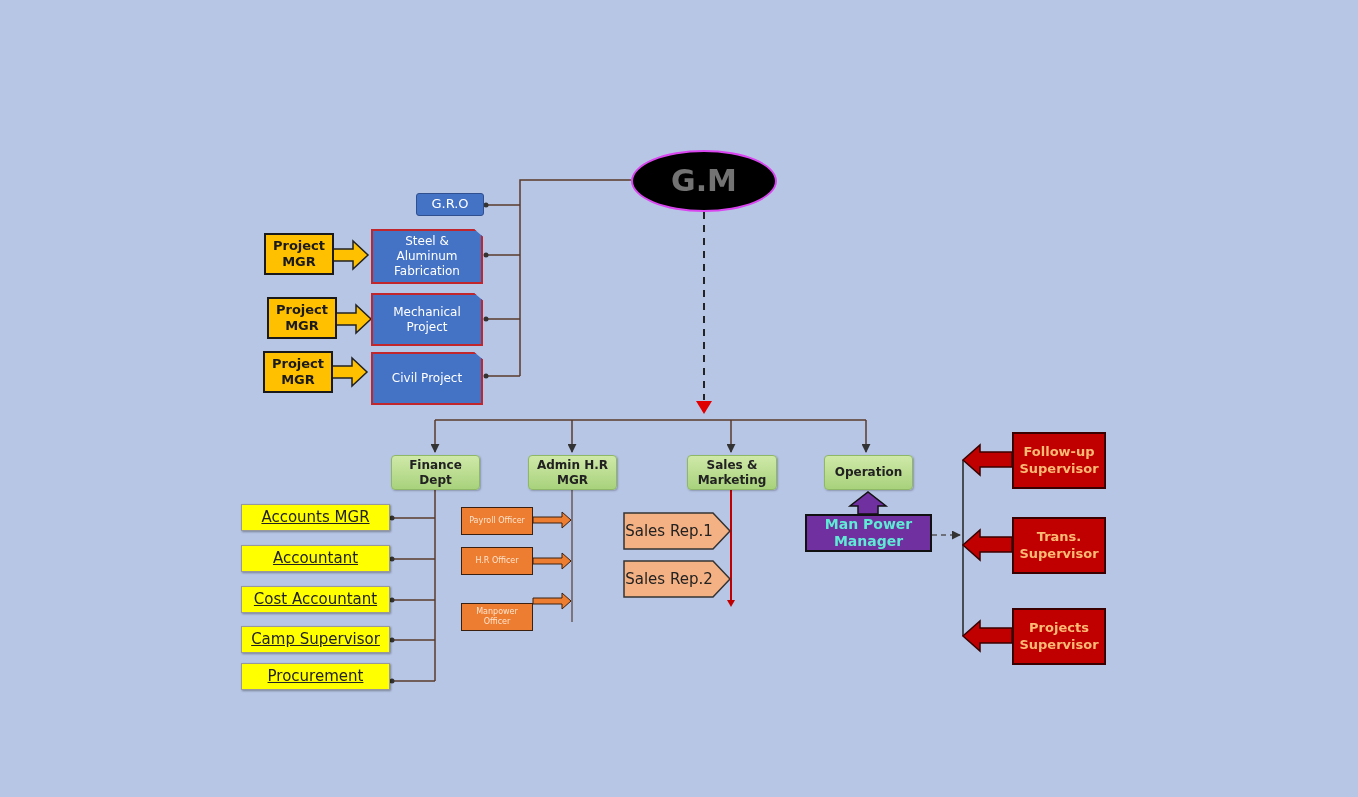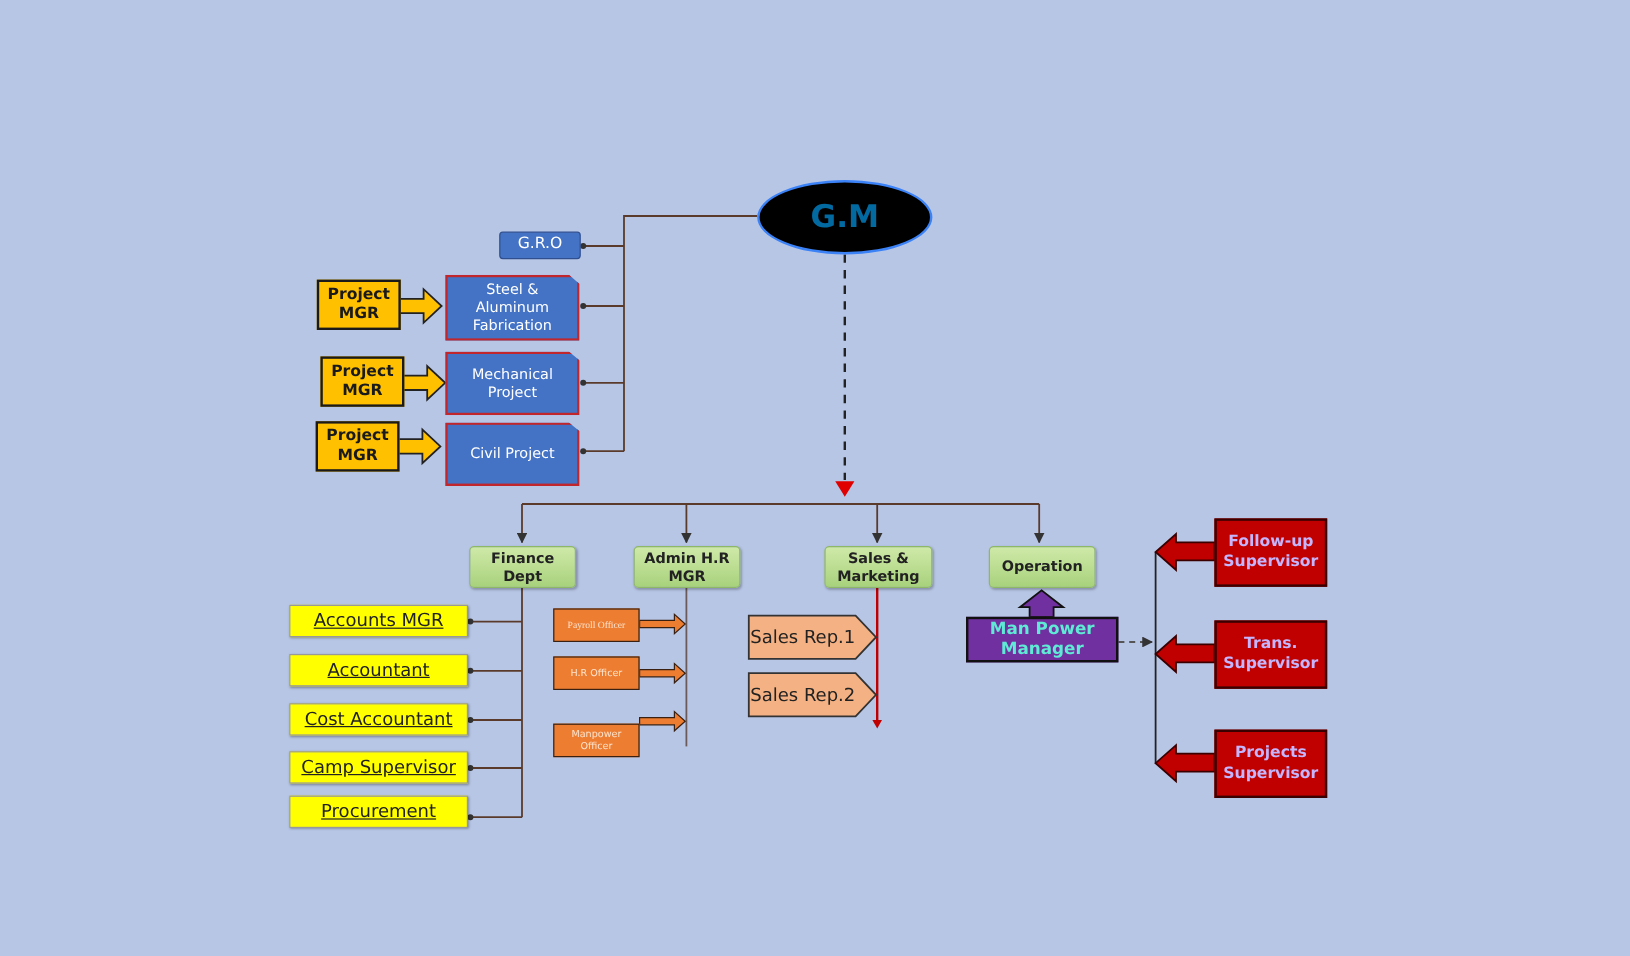--- a/index.html
+++ b/index.html
@@ -2,37 +2,37 @@
 <html><head>
 <meta charset="utf-8">
 <style>
   html, body { margin:0; padding:0; }
   body { width:1358px; height:797px; background:#b8c6e6; position:relative; overflow:hidden;
          font-family:"DejaVu Sans", sans-serif; }
   #diagram { position:absolute; left:0; top:0; }
   .node { position:absolute; display:flex; align-items:center; justify-content:center; text-align:center;
           box-sizing:border-box; line-height:1.25; }
   .gm { left:631px; top:150px; width:146px; height:62px; border-radius:50%; background:#000;
-        border:2px solid #3b82f6; color:#0369a1; font-weight:bold; font-size:26px; }
+        border:2px solid #d946ef; color:#737373; font-weight:bold; font-size:30px; }
   .gro { left:416px; top:193px; width:68px; height:23px; background:#4472c4; color:#fff; font-size:13px;
          border:1px solid #2f4f8f; border-radius:3px; }
   .proj { width:112px; background:#4472c4; color:#fff; font-size:12px; border:2px solid #c0262b;
           clip-path:polygon(0 0, 92% 0, 100% 14%, 100% 100%, 0 100%); }
   .pmgr { width:70px; height:42px; background:#ffc000; border:2px solid #1a1a1a; color:#1a1a1a;
           font-weight:bold; font-size:13px; }
   .green { height:35px; background:linear-gradient(#cfe9a8,#a8d27c); border:1px solid #8fb866;
            border-radius:4px; font-weight:bold; font-size:12px; color:#222; box-shadow:1px 1px 2px rgba(0,0,0,.25); }
   .yellow { left:241px; width:149px; height:27px; background:#ffff00; border:1px solid #999;
             font-size:15px; color:#222; box-shadow:1px 1px 2px rgba(0,0,0,.35);text-decoration:underline; }
   .orange { left:461px; width:72px; height:28px; background:#ed7d31; border:1px solid #3a2010; color:#fce;
             font-size:8px; color:#fde4cf; }
   .salesrep { left:622px; width:106px; height:38px; font-size:15px; color:#222; }
   .purple { left:805px; top:514px; width:127px; height:38px; background:#7030a0; border:2px solid #111;
             color:#5eead4; font-weight:bold; font-size:14px; }
-  .red { left:1012px; width:94px; background:#c00000; border:2px solid #3a0000; color:#c4b5fd;
+  .red { left:1012px; width:94px; background:#c00000; border:2px solid #3a0000; color:#fdba74;
          font-weight:bold; font-size:13px; }
 </style>
 </head>
 <body>
 
 <svg id="diagram" width="1358" height="797">
   <defs>
     <marker id="dot" viewBox="0 0 6 6" refX="3" refY="3" markerWidth="4" markerHeight="4">
       <circle cx="3" cy="3" r="2.5" fill="#333"></circle>
     </marker>
@@ -114,21 +114,21 @@
 <div class="node green" style="left:528px;top:455px;width:89px;">Admin H.R MGR</div>
 <div class="node green" style="left:687px;top:455px;width:90px;">Sales &amp; Marketing</div>
 <div class="node green" style="left:824px;top:455px;width:89px;">Operation</div>
 
 <div class="node yellow" style="top:504px;">Accounts MGR</div>
 <div class="node yellow" style="top:545px;">Accountant</div>
 <div class="node yellow" style="top:586px;">Cost Accountant</div>
 <div class="node yellow" style="top:626px;">Camp Supervisor</div>
 <div class="node yellow" style="top:663px;">Procurement</div>
 
-<div class="node orange" style="top:507px;font-family:Liberation Serif, serif;">Payroll Officer</div>
+<div class="node orange" style="top:507px;">Payroll Officer</div>
 <div class="node orange" style="top:547px;">H.R Officer</div>
 <div class="node orange" style="top:603px;">Manpower Officer</div>
 
 <div class="node salesrep" style="top:512px;padding-right:12px;">Sales Rep.1</div>
 <div class="node salesrep" style="top:560px;padding-right:12px;">Sales Rep.2</div>
 
 <div class="node purple">Man Power Manager</div>
 
 <div class="node red" style="top:432px;height:57px;">Follow-up Supervisor</div>
 <div class="node red" style="top:517px;height:57px;">Trans. Supervisor</div>

